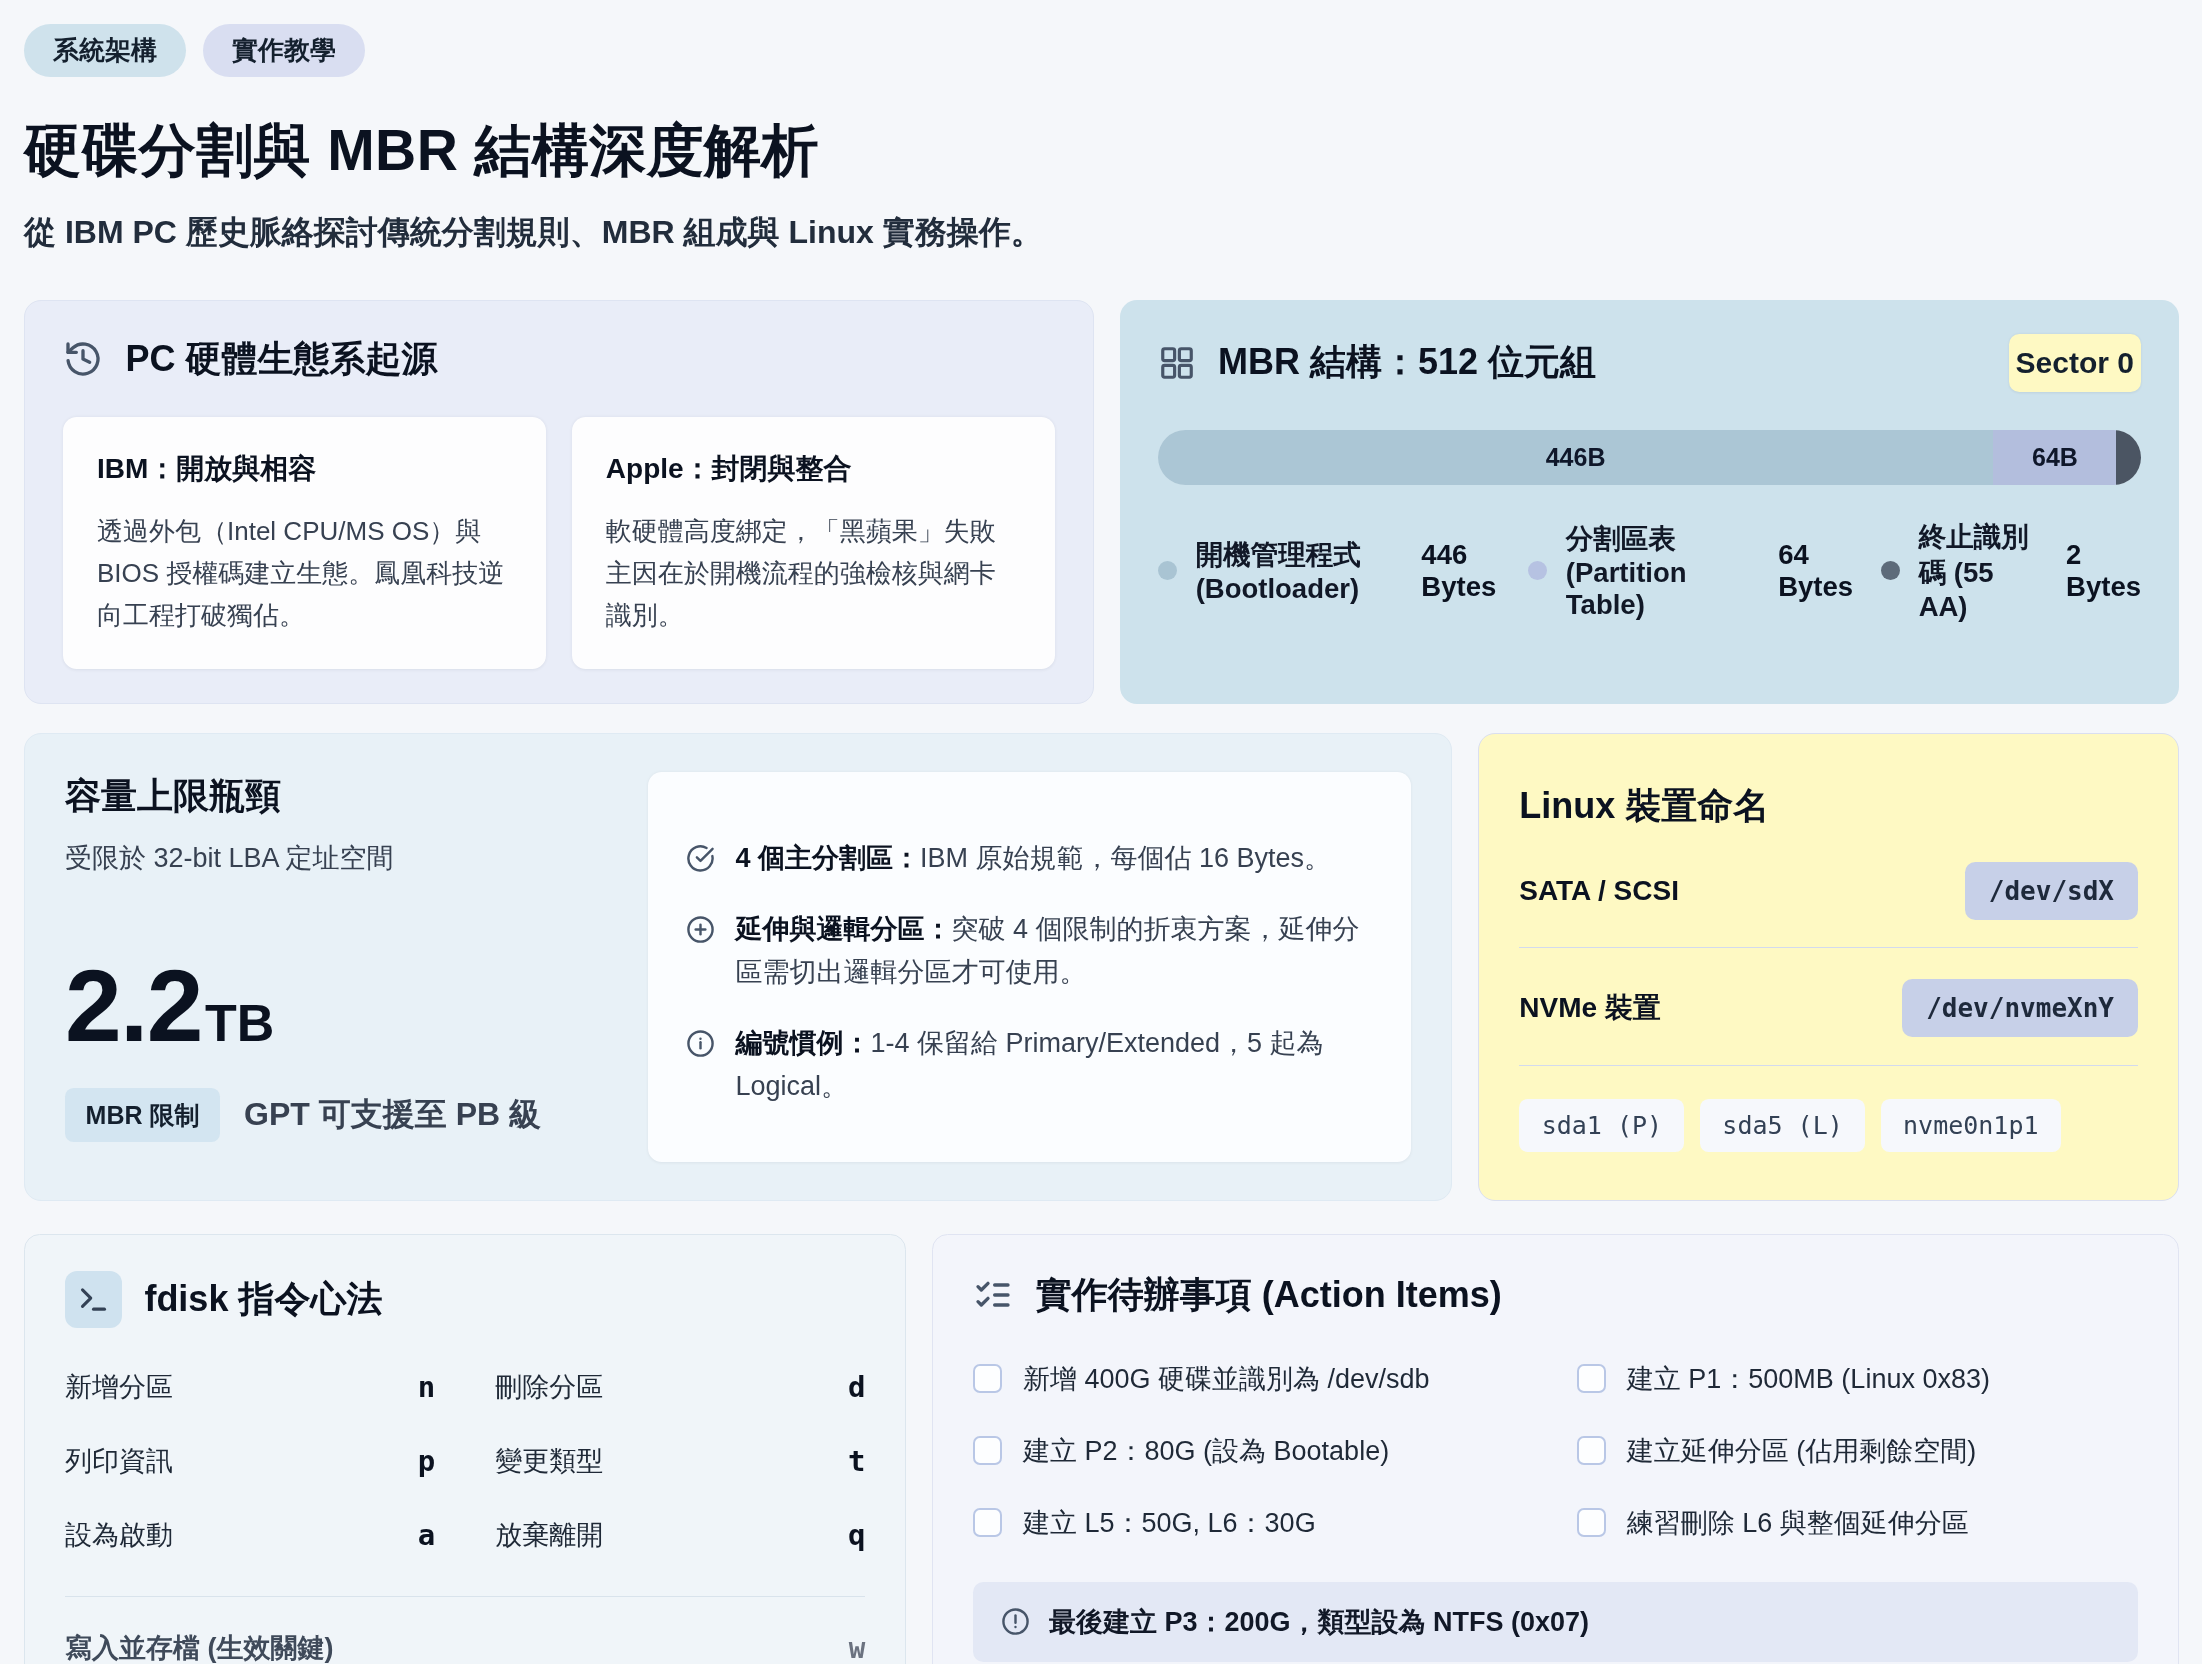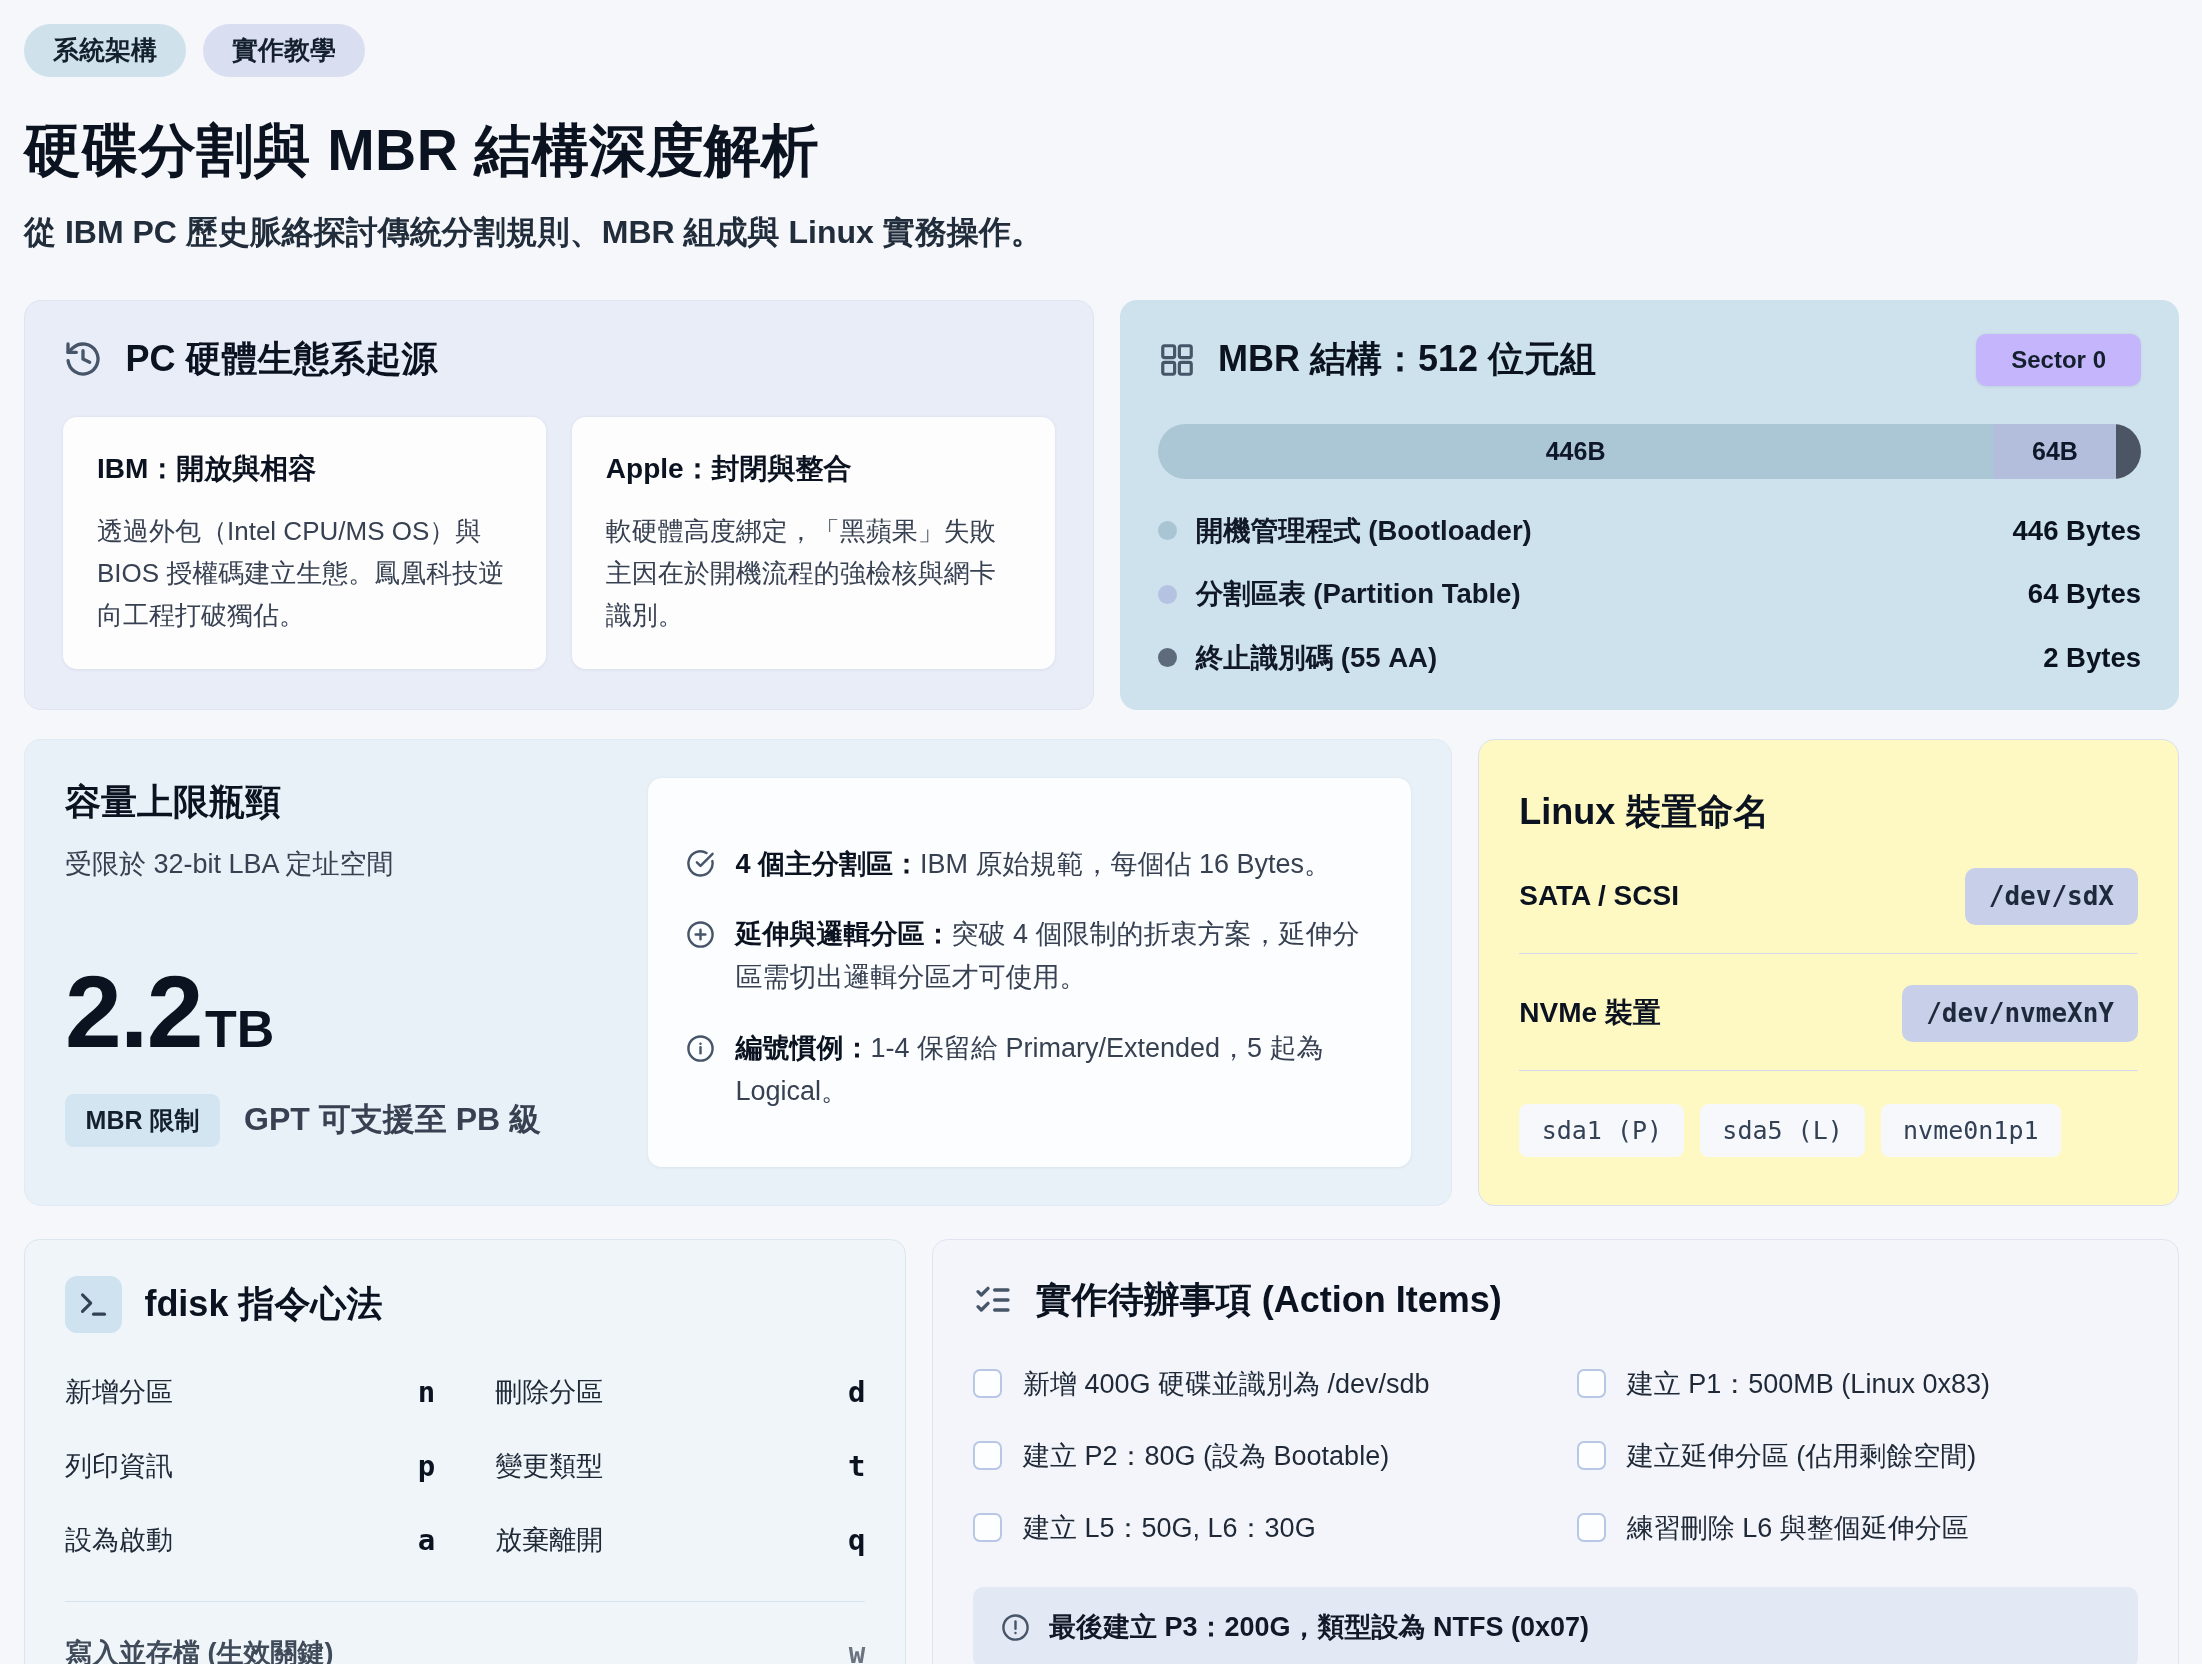--- a/index.html
+++ b/index.html
@@ -37,24 +37,24 @@
   
   .card-eco { background:#e9edf8; border:1.7px solid #dee4f2; padding:34px 38px; min-height:400px; }
   .eco-grid { display:grid; grid-template-columns:1fr 1fr; gap:26px; margin-top:33px; }
   .eco-item { background:#fdfdfe; border-radius:13.8px; padding:33px 34px; box-shadow:0 0.9px 3.4px rgba(15,23,42,.07); }
   .eco-item-title { margin:0; font-size:28px; font-weight:800; color:#0b1220; }
   .eco-item-body  { margin:22.4px 0 0; font-size:26px; line-height:1.62; color:#374151; }
 
   
   .card-mbr { background:#cde2ec; padding:34px 38px; min-height:400px; }
   .mbr-header { display:flex; align-items:center; justify-content:space-between; }
-  .sector-badge { background:#c4b5fd; border-radius:10.3px; padding:12px 35px; font-size:24px; font-weight:700; color:#14202e; box-shadow:0 0.9px 2.6px rgba(15,23,42,.08); }
+  .sector-badge { background:#fef9c3; border-radius:10.3px; padding:12px 7px; font-size:30px; font-weight:700; color:#14202e; box-shadow:0 0.9px 2.6px rgba(15,23,42,.08); }
   .mbr-bar { display:flex; height:55px; border-radius:27.5px; overflow:hidden; margin-top:38px; box-shadow:inset 0 0 0 0.9px rgba(255,255,255,.25); }
   .mbr-seg { display:flex; align-items:center; justify-content:center; font-size:25px; font-weight:800; color:#0f172a; }
-  .mbr-rows { margin-top:34px; display:flex; flex-direction:column; gap:27.5px; }
+  .mbr-rows { margin-top:34px; display:flex; flex-direction:row; gap:27.5px; }
   .mbr-row { display:flex; align-items:center; gap:19px; }
   .mbr-dot { width:19px; height:19px; border-radius:50%; flex:none; }
   .mbr-label { font-size:27.5px; font-weight:700; color:#111827; }
   .mbr-value { margin-left:auto; font-size:27.5px; font-weight:800; color:#0b1220; }
 
   
   .card-cap { background:#e8f1f7; border:1.7px solid #dfeaf3; padding:38px 40px; display:grid; grid-template-columns:640fr 900fr; gap:40px; min-height:434px; }
   .cap-title { font-size:36px; font-weight:800; color:#0b1220; }
   .cap-sub { margin-top:19px; font-size:27px; color:#374151; }
   .cap-big { margin-top:79px; line-height:1; color:#0b1220; font-weight:800; }

